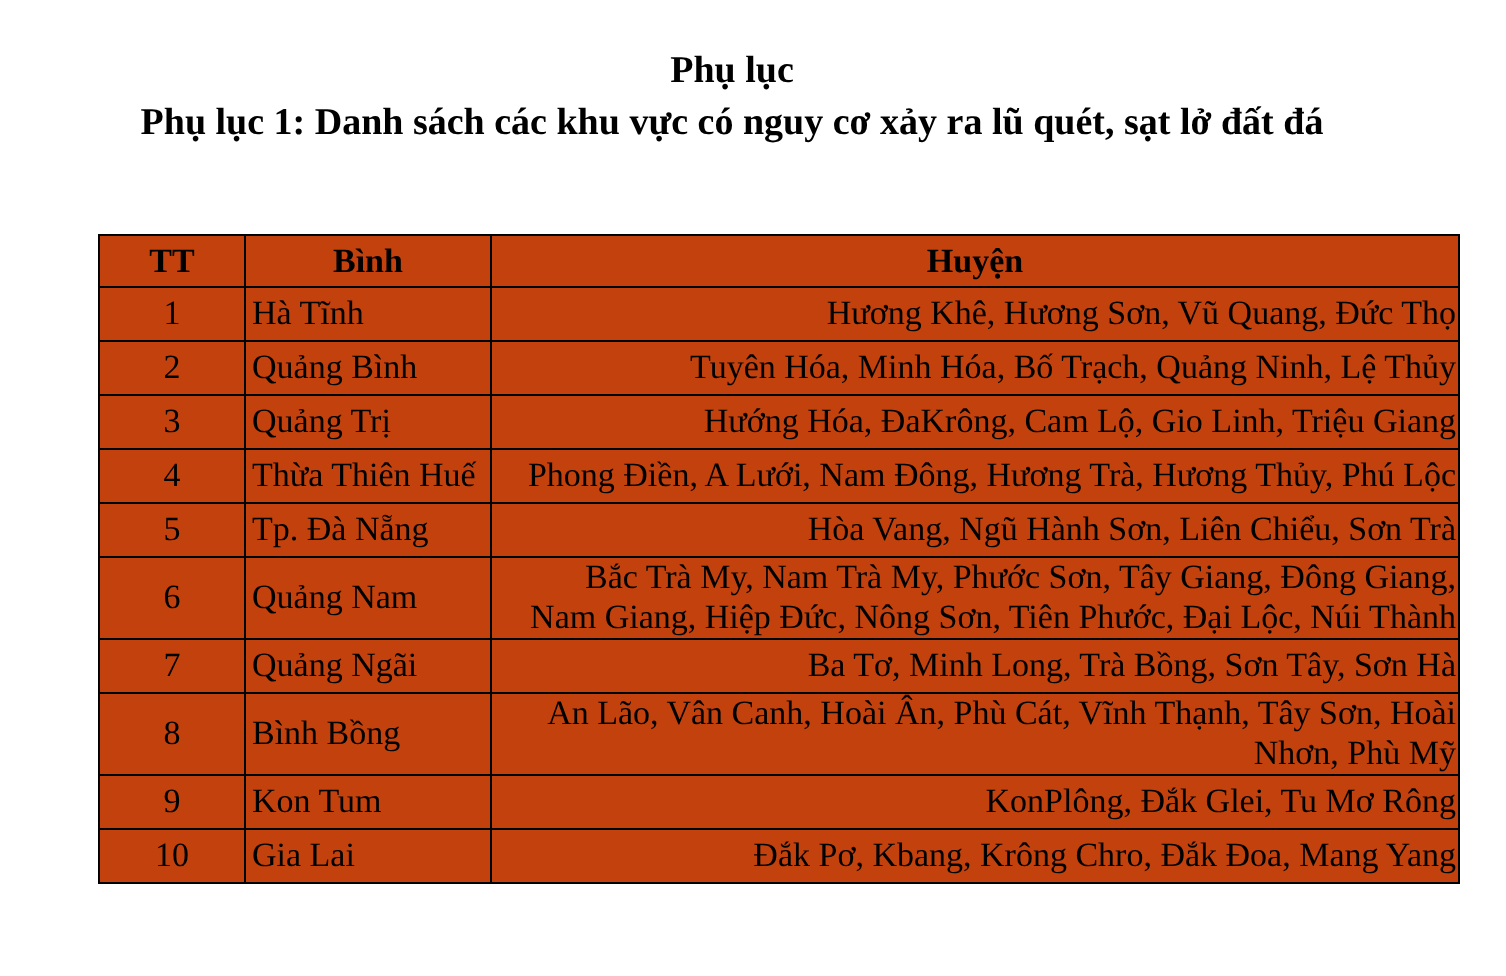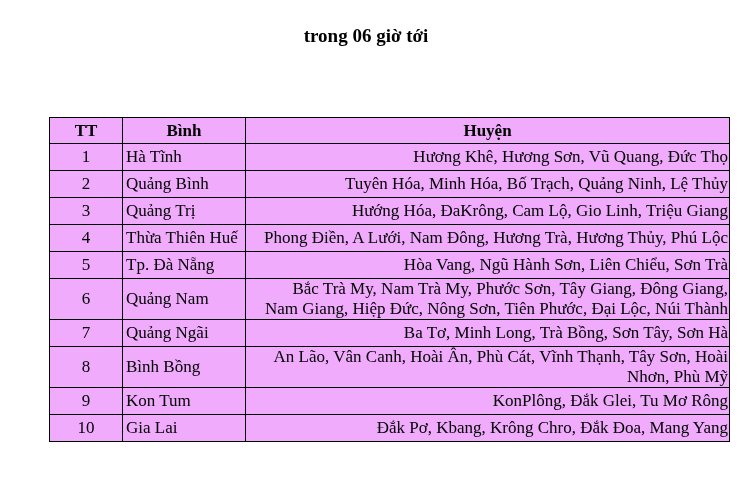--- a/index.html
+++ b/index.html
@@ -31,21 +31,21 @@
     line-height: 25.5px;
   }
   .title-line { white-space: nowrap; }
   table.risk-table {
     position: absolute;
     top: 117px;
     left: 49px;
     width: 680px;
     border-collapse: collapse;
     table-layout: fixed;
-    background: #f0abfc;
+    background: #c2410c;
   }
   .risk-table th,
   .risk-table td {
     border: 1px solid #000000;
     font-size: 17px;
     line-height: 20px;
     vertical-align: middle;
     padding: 0;
     overflow: hidden;
   }
@@ -69,21 +69,22 @@
     padding-right: 1px;
     white-space: pre-line;
   }
 </style>
 </head>
 <body>
 
 <div class="page">
 
   <div class="title-block">
-    <div class="title-line">trong 06 giờ tới</div>
+    <div class="title-line">Phụ lục</div>
+    <div class="title-line">Phụ lục 1: Danh sách các khu vực có nguy cơ xảy ra lũ quét, sạt lở đất đá</div>
   </div>
 
   <table class="risk-table">
     <colgroup>
       <col style="width:73px">
       <col style="width:123px">
       <col style="width:484px">
     </colgroup>
     <thead>
       <tr>

